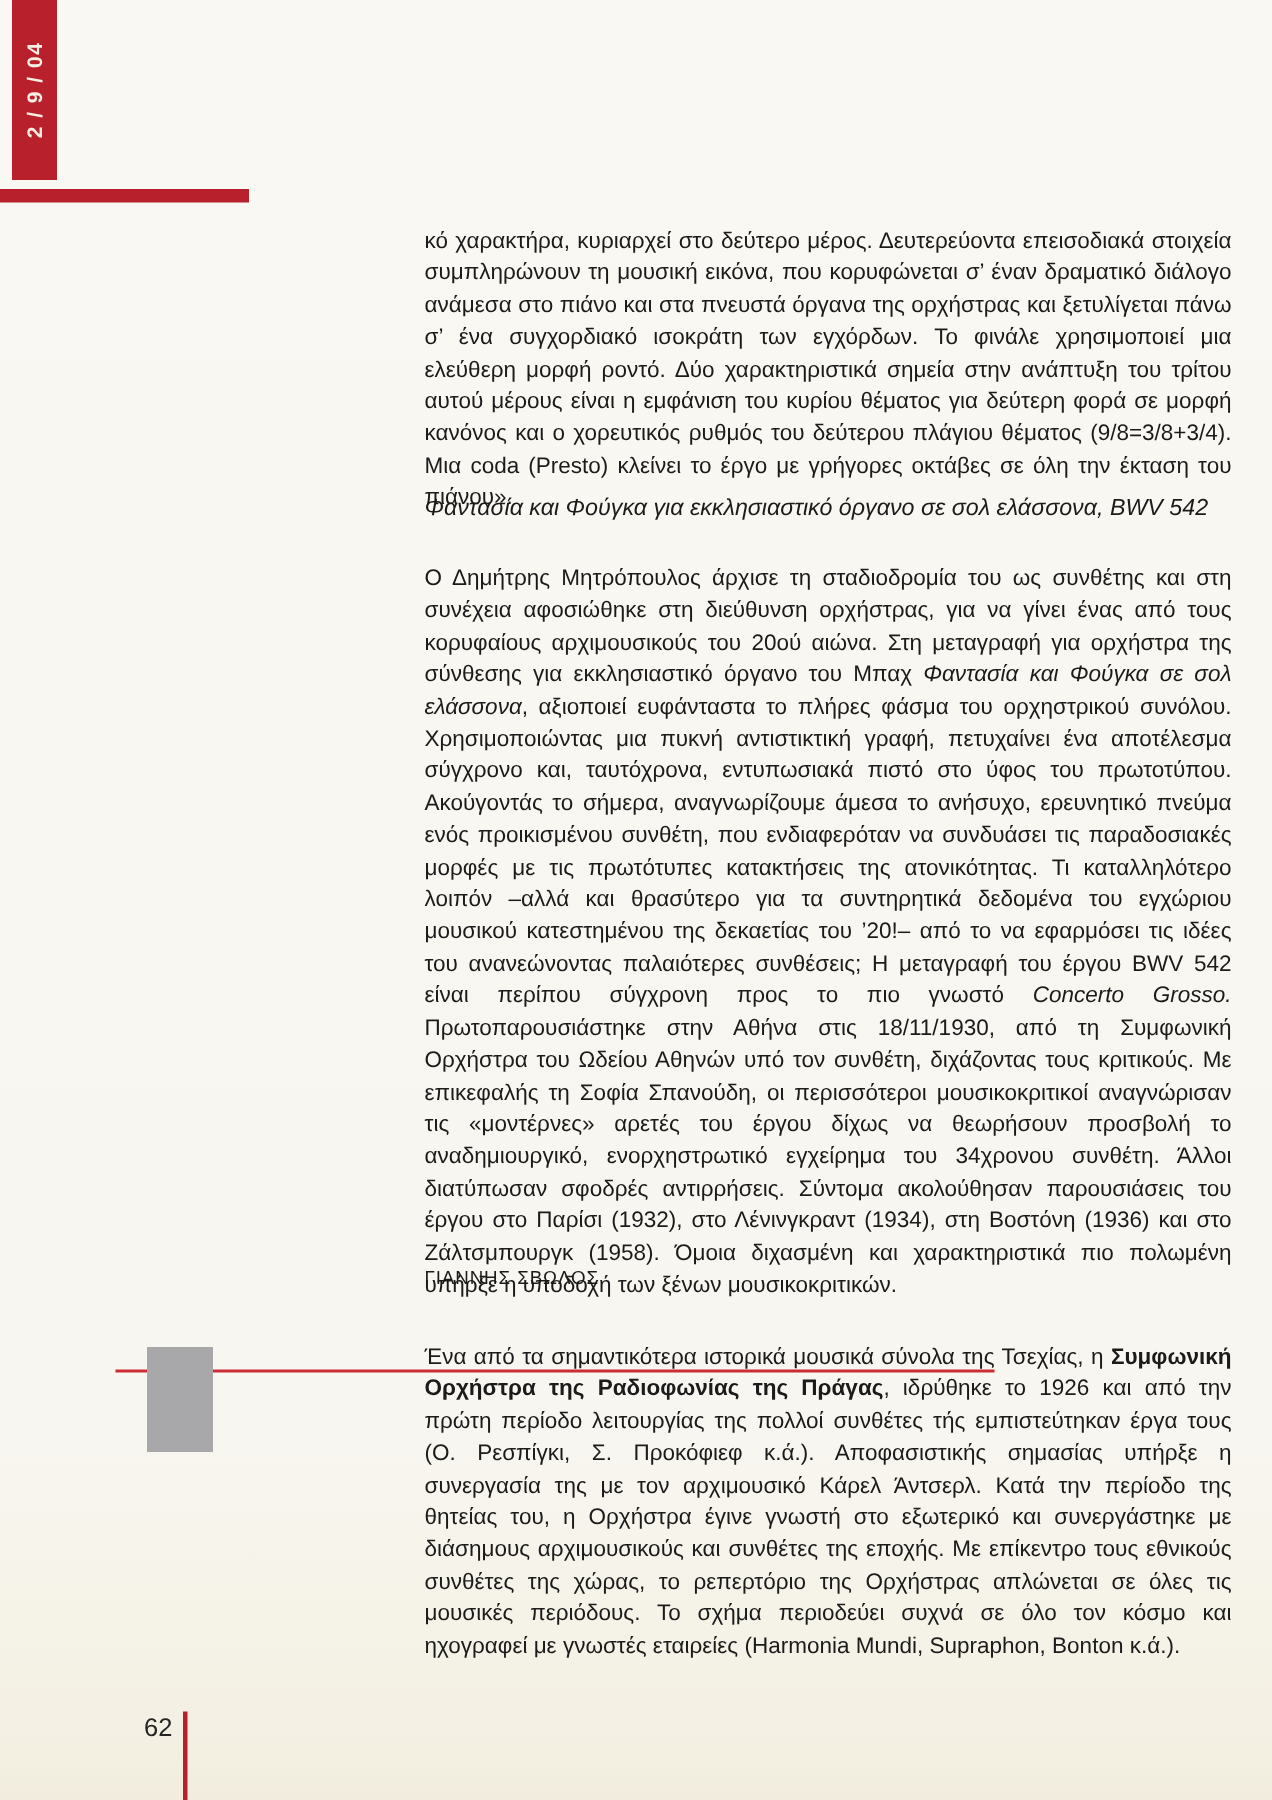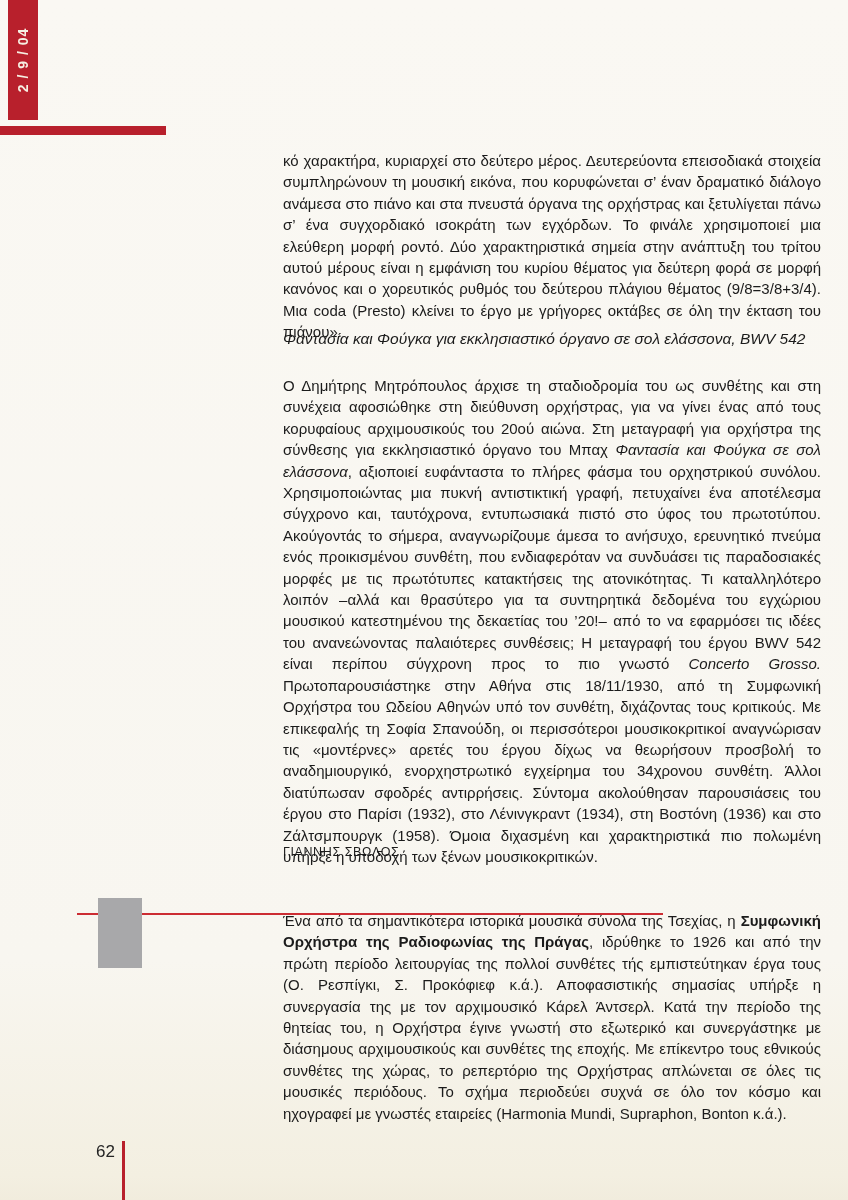--- a/index.html
+++ b/index.html
@@ -61,21 +61,21 @@
   .composer-line { font-size: 16px; letter-spacing: 0.2px; }
   .composer-line .surname { font-weight: bold; }
   .work-title-line { font-style: italic; font-size: 15.5px; margin-top: 3px; }
   .commentary-block { top: 375px; }
   .author-block {
     top: 842px;
     text-align: left;
     font-size: 12.5px;
     letter-spacing: 0.6px;
   }
-  .orchestra-block { top: 894px; margin-top: 16px; }
+  .orchestra-block { top: 894px; }
   
   .red-underline {
     position: absolute;
     left: 77px; top: 913px;
     width: 586px; height: 2px;
     background: var(--line-red);
     z-index: 1;
   }
   .gray-block {
     position: absolute;

